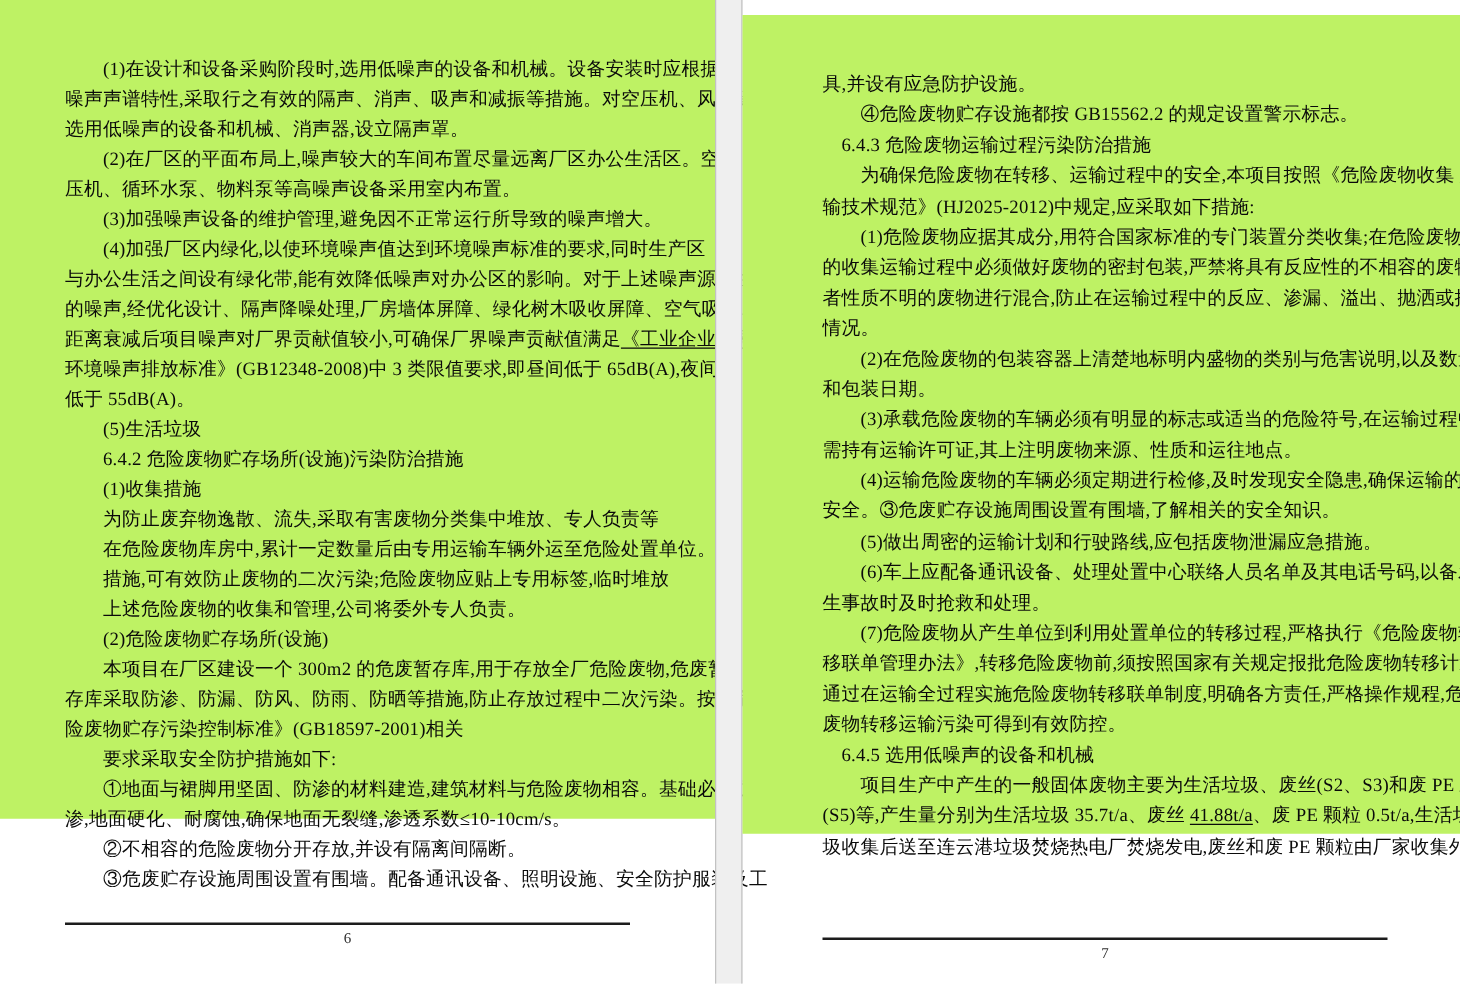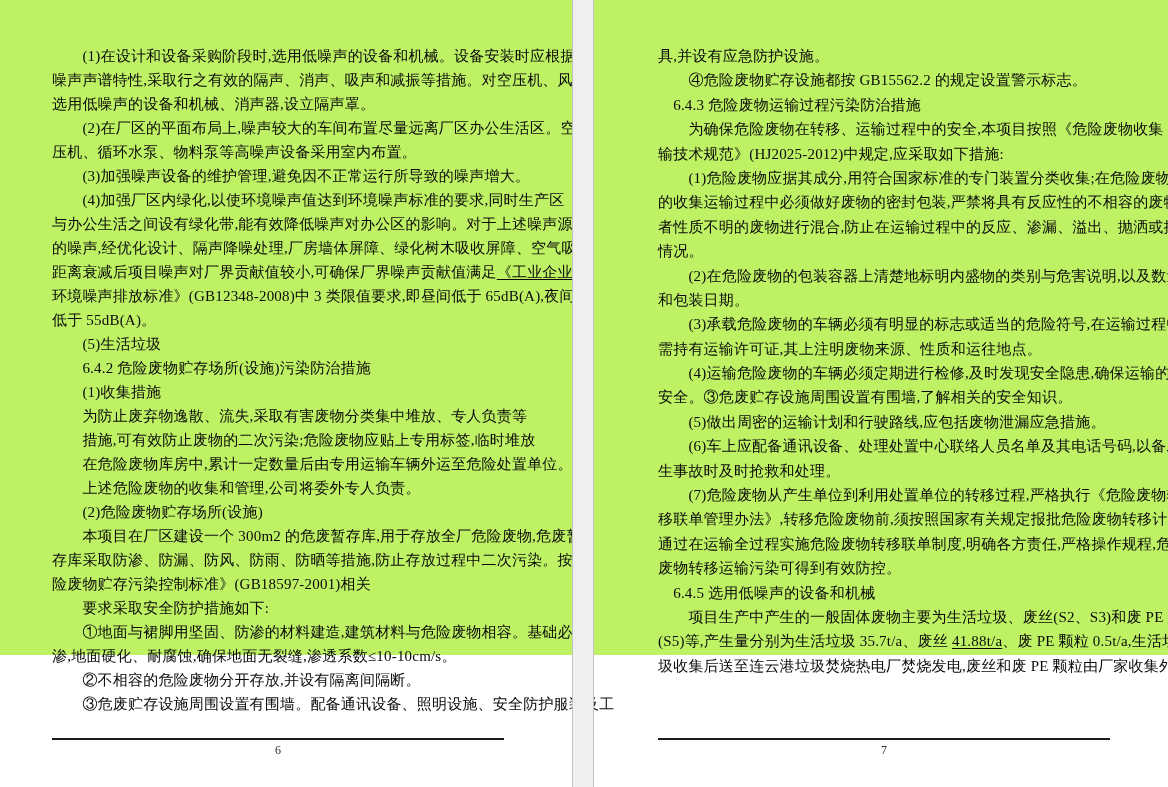--- a/index.html
+++ b/index.html
@@ -4,21 +4,21 @@
 <style>
   html,body{margin:0;padding:0;background:#ffffff;}
   body{
     width:1168px;height:787px;overflow:hidden;
     font-family:"Liberation Serif","DejaVu Serif",serif;
     color:#000;
   }
   .viewer{position:relative;width:1168px;height:787px;background:#ffffff;}
   .page{position:absolute;top:0;height:655px;background:#bef264;}
   .page-left{left:0;width:572px;}
-  .page-right{left:594px;width:574px;}
+  .page-right{left:594px;width:574px;margin-top:12px;}
   .page-gap{
     position:absolute;left:572px;top:0;width:22px;height:787px;
     background:#efefef;
     border-left:1px solid #c2c2c2;border-right:1px solid #c2c2c2;
     box-sizing:border-box;
   }
   .textcol{position:absolute;top:44px;width:456px;}
   .page-left .textcol{left:52px;}
   .page-right .textcol{left:64px;}
   .line{
@@ -50,22 +50,22 @@
         <div class="line"><span>　　(4)加强厂区内绿化,以使环境噪声值达到环境噪声标准的要求,同时生产区</span></div>
         <div class="line"><span>与办公生活之间设有绿化带,能有效降低噪声对办公区的影响。对于上述噪声源产生</span></div>
         <div class="line"><span>的噪声,经优化设计、隔声降噪处理,厂房墙体屏障、绿化树木吸收屏障、空气吸收、</span></div>
         <div class="line"><span>距离衰减后项目噪声对厂界贡献值较小,可确保厂界噪声贡献值满足</span><span class="u">《工业企业厂界</span></div>
         <div class="line"><span>环境噪声排放标准》(GB12348-2008)中 3 类限值要求,即昼间低于 65dB(A),夜间</span></div>
         <div class="line"><span>低于 55dB(A)。</span></div>
         <div class="line"><span>　　(5)生活垃圾</span></div>
         <div class="line"><span>　　6.4.2 危险废物贮存场所(设施)污染防治措施</span></div>
         <div class="line"><span>　　(1)收集措施</span></div>
         <div class="line"><span>　　为防止废弃物逸散、流失,采取有害废物分类集中堆放、专人负责等</span></div>
+        <div class="line"><span>　　在危险废物库房中,累计一定数量后由专用运输车辆外运至危险处置单位。</span></div>
         <div class="line"><span>　　措施,可有效防止废物的二次污染;危险废物应贴上专用标签,临时堆放</span></div>
-        <div class="line"><span>　　在危险废物库房中,累计一定数量后由专用运输车辆外运至危险处置单位。</span></div>
         <div class="line"><span>　　上述危险废物的收集和管理,公司将委外专人负责。</span></div>
         <div class="line"><span>　　(2)危险废物贮存场所(设施)</span></div>
         <div class="line"><span>　　本项目在厂区建设一个 300m2 的危废暂存库,用于存放全厂危险废物,危废暂</span></div>
         <div class="line"><span>存库采取防渗、防漏、防风、防雨、防晒等措施,防止存放过程中二次污染。按《危</span></div>
         <div class="line"><span>险废物贮存污染控制标准》(GB18597-2001)相关</span></div>
         <div class="line"><span>　　要求采取安全防护措施如下:</span></div>
         <div class="line"><span>　　①地面与裙脚用坚固、防渗的材料建造,建筑材料与危险废物相容。基础必须防</span></div>
         <div class="line"><span>渗,地面硬化、耐腐蚀,确保地面无裂缝,渗透系数≤10-10cm/s。</span></div>
         <div class="line"><span>　　②不相容的危险废物分开存放,并设有隔离间隔断。</span></div>
         <div class="line"><span>　　③危废贮存设施周围设置有围墙。配备通讯设备、照明设施、安全防护服装及工</span></div>

